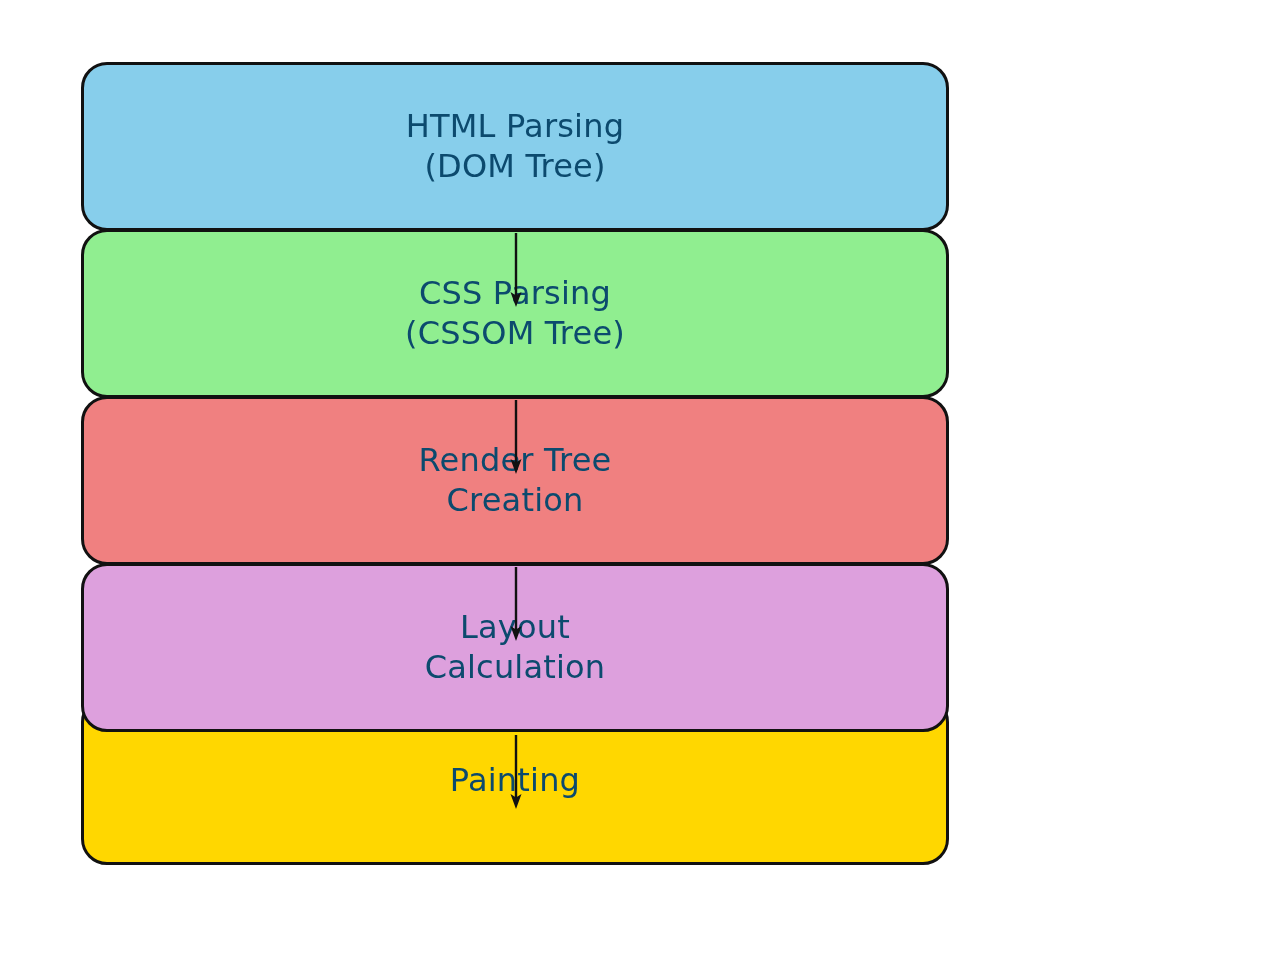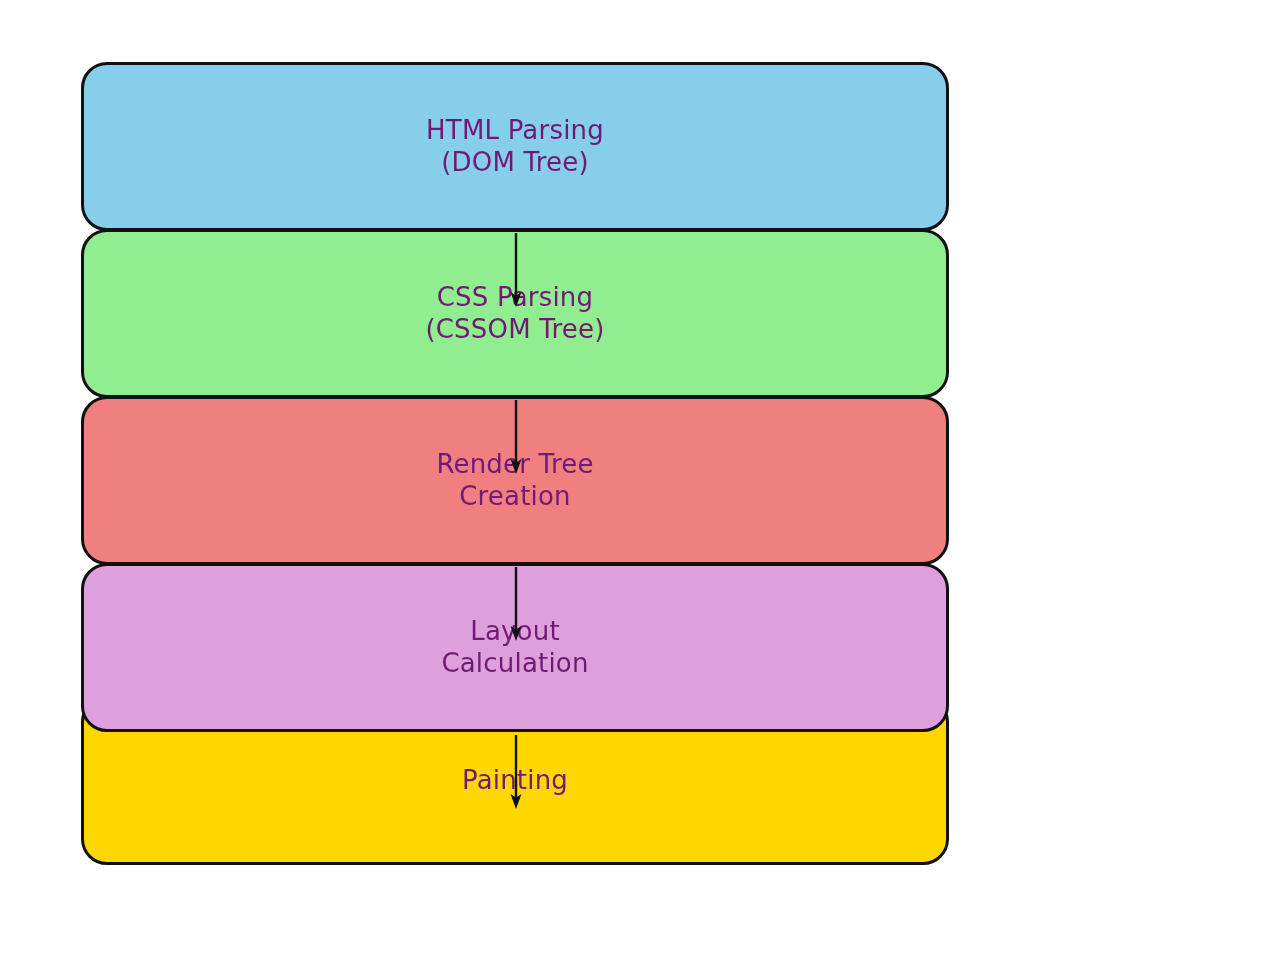--- a/index.html
+++ b/index.html
@@ -35,23 +35,23 @@
     box-sizing: border-box;
     border: 3px solid #111111;
     border-radius: 26px;
     display: flex;
     align-items: center;
     justify-content: center;
     text-align: center;
   }
   .node-label {
     font-family: "DejaVu Sans", "Liberation Sans", sans-serif;
-    font-size: 26px;
+    font-size: 32px;
     line-height: 1.22;
-    color: #701a75;
+    color: #0c4a6e;
     letter-spacing: 0.2px;
     white-space: pre-line;
     user-select: none;
   }
   .node-1 { top: 62px;  background: #87CEEB; z-index: 5; }
   .node-2 { top: 229px; background: #90EE90; z-index: 4; }
   .node-3 { top: 396px; background: #F08080; z-index: 3; }
   .node-4 { top: 563px; background: #DDA0DD; z-index: 2; }
   .node-5 { top: 696px; background: #FFD700; z-index: 1; }
 

